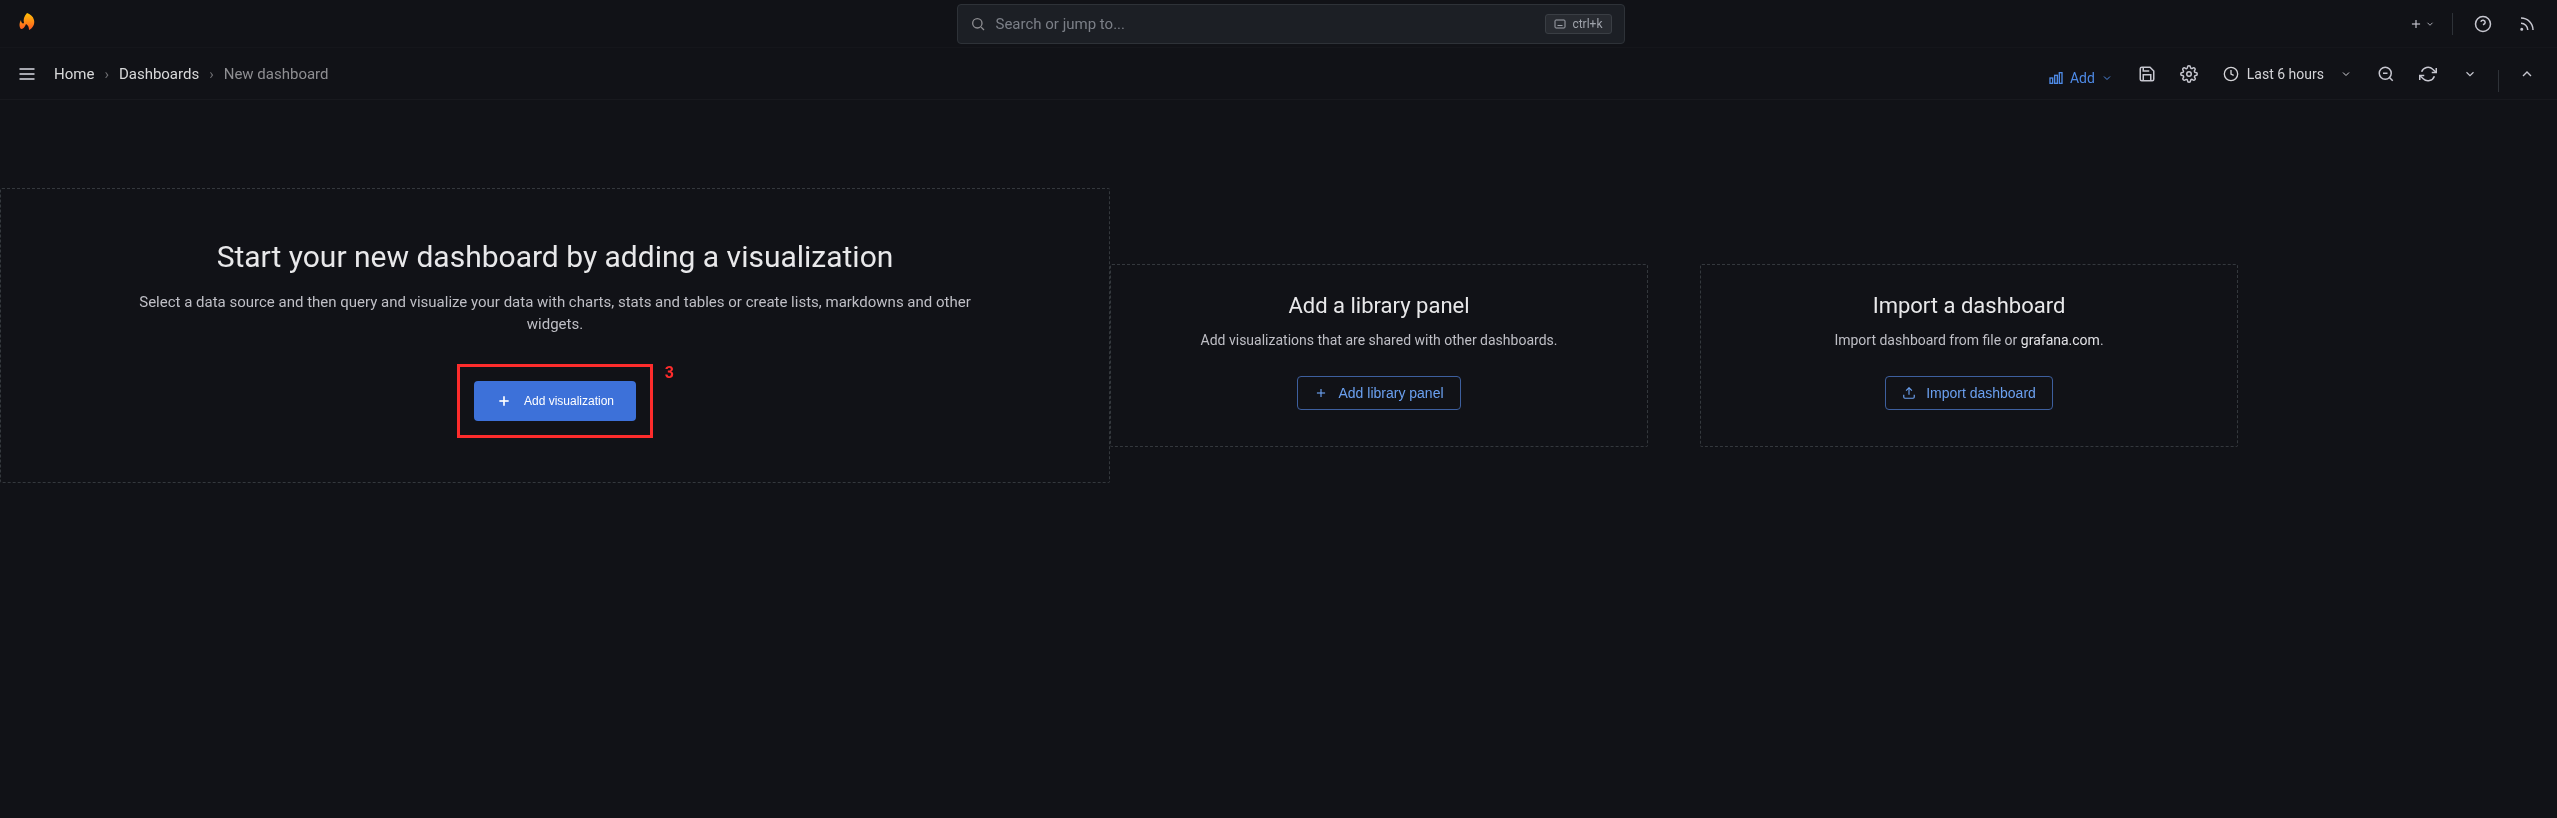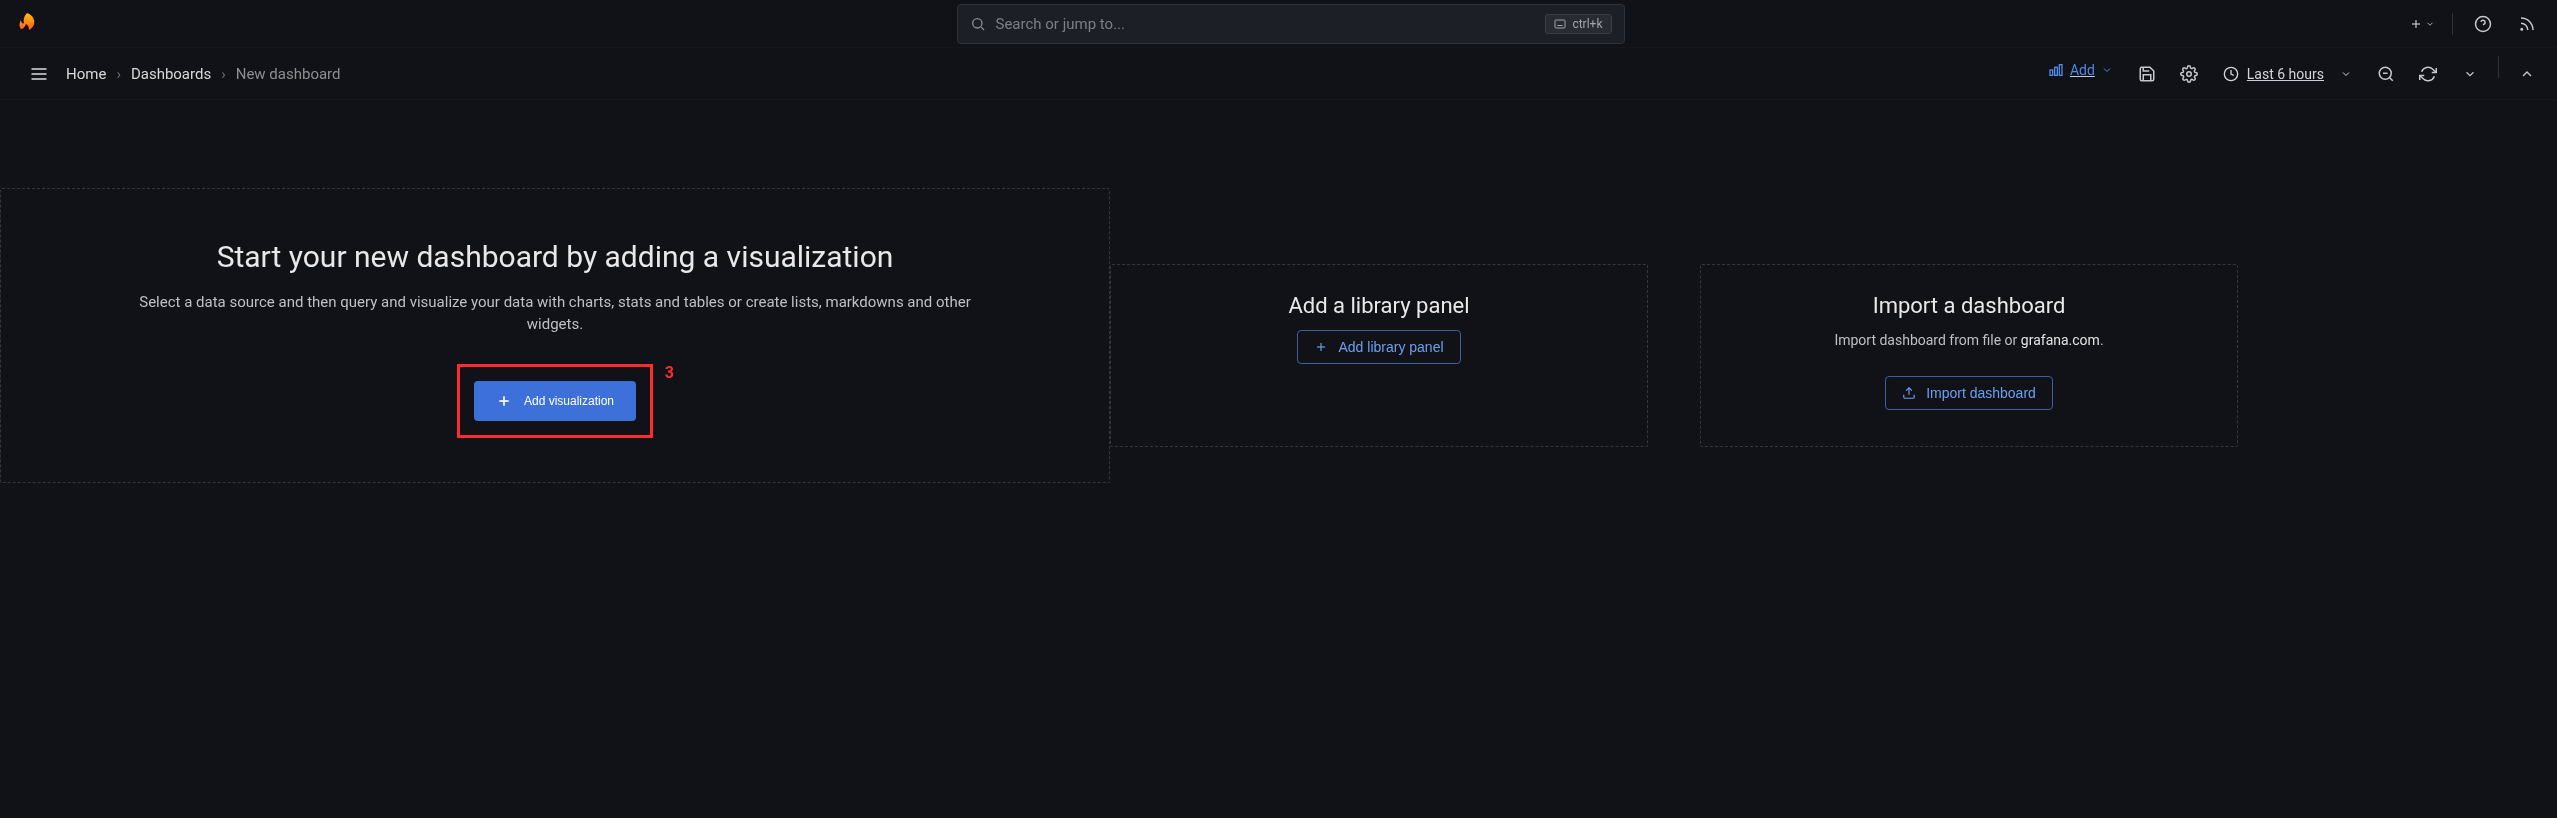--- a/index.html
+++ b/index.html
@@ -73,31 +73,31 @@
   .icon-btn{
     width:36px;height:36px;border-radius:4px;display:flex;align-items:center;justify-content:center;
     color:#c7c7d0;cursor:pointer;
   }
   .divider-v{width:1px;height:22px;background:#2e3238;margin:0 4px;}
   
   .toolbar{
     height:52px;
     display:flex;
     align-items:center;
-    padding:0 12px 0 24px;
+    padding:0 12px 0 12px;
     border-bottom:1px solid rgba(255,255,255,0.03);
   }
   .menu-btn{
     width:30px;height:30px;display:flex;align-items:center;justify-content:center;margin-right:12px;cursor:pointer;color:#c7c7d0;
   }
   .crumbs{display:flex;align-items:center;gap:10px;font-size:15px;}
   .crumb{color:#d8d9da;cursor:pointer;}
   .crumb.dim{color:#8e8e92;cursor:default;}
   .crumb-sep{color:#6e6e72;}
-  .tool-right{margin-left:auto;display:flex;align-items:flex-start;gap:6px;text-decoration:underline;}
+  .tool-right{margin-left:auto;display:flex;align-items:flex-end;gap:6px;}
   .tool-add{
     display:flex;align-items:center;gap:6px;
     padding:6px 10px;border-radius:4px;color:var(--accent-bright);font-size:14px;cursor:pointer;
   }
   .tool-icon{width:36px;height:36px;display:flex;align-items:center;justify-content:center;cursor:pointer;color:#c7c7d0;border-radius:4px;}
   .time-range{
     display:flex;align-items:center;gap:8px;
     height:36px;padding:0 10px;border-radius:4px;color:#d4d4d8;cursor:pointer;font-size:14px;
   }
   
@@ -305,20 +305,21 @@
               <line x1="5" y1="12" x2="19" y2="12"></line>
             </svg>
         <span>Add visualization</span>
       </button>
     </div>
   </div>
 
   <div class="row">
     <div class="card small">
       <h2 class="h2">Add a library panel</h2>
+      <p class="p2">Add visualizations that are shared with other dashboards.</p>
       <button class="btn-outline">
         <svg width="14" height="14" viewBox="0 0 24 24" fill="none" stroke="currentColor" stroke-width="2">
               <line x1="12" y1="5" x2="12" y2="19"></line>
               <line x1="5" y1="12" x2="19" y2="12"></line>
             </svg>
         <span>Add library panel</span>
       </button>
     </div>
 
     <div class="card small">

